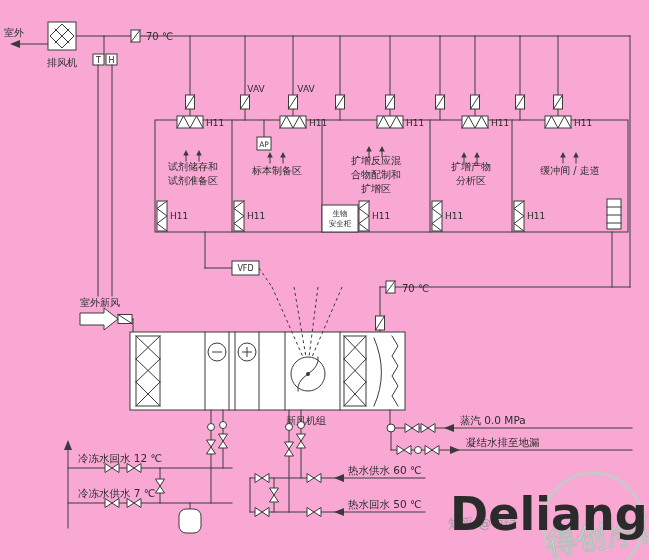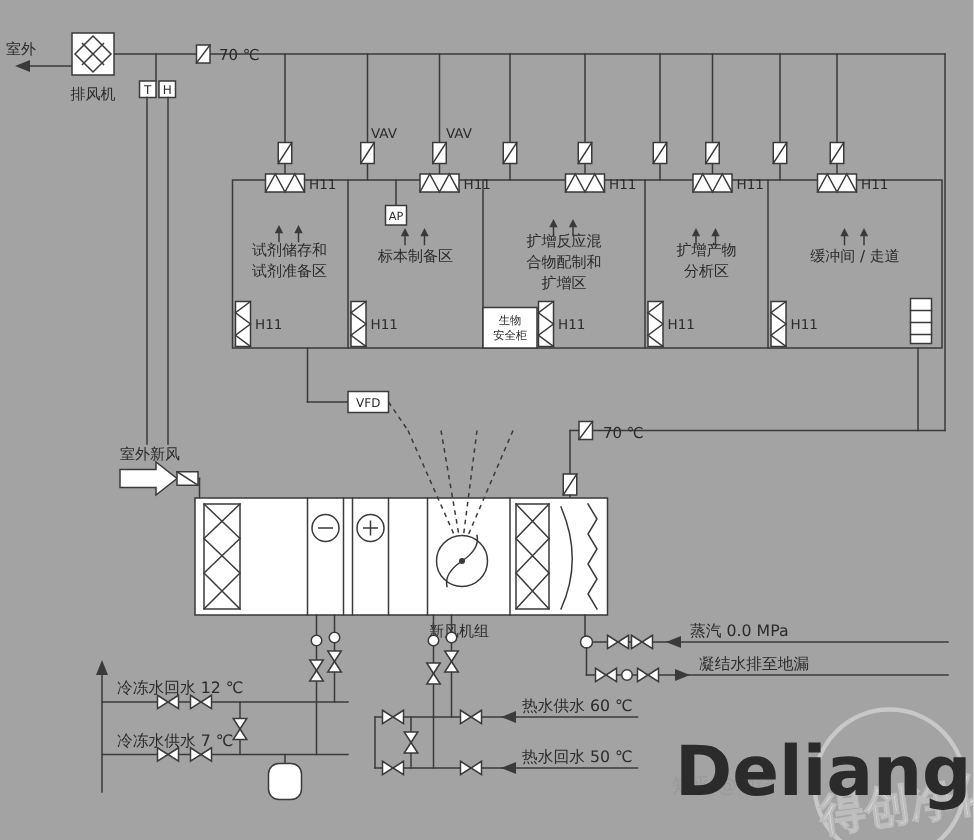--- a/index.html
+++ b/index.html
@@ -1,16 +1,16 @@
 <!DOCTYPE html>
 <html><head>
 <meta charset="utf-8">
 <style>
   html,body{margin:0;padding:0;background:#fff;}
-  .canvas{position:relative;width:649px;height:560px;background:#a3a3a3;overflow:hidden;}
+  .canvas{position:relative;width:649px;height:560px;background:#f9a8d4;overflow:hidden;}
   svg{display:block;}
   .ln{stroke:#3a3a3a;stroke-width:1;fill:none;stroke-linecap:square;}
   .lnf{stroke:#3a3a3a;stroke-width:1;fill:#ffffff;}
   .dsh{stroke:#3a3a3a;stroke-width:1;fill:none;stroke-dasharray:3 3;}
   .solid{fill:#3a3a3a;stroke:none;}
   text{font-family:"DejaVu Sans","Liberation Sans",sans-serif;fill:#2b2b2b;stroke:none;}
   .t7{font-size:7.5px}.t8{font-size:8px}.t9{font-size:9px}.t10{font-size:10px}.t105{font-size:10.5px}.t13{font-size:13px}
   .mid{text-anchor:middle}
   .wm{fill:#9a9a9a}
   .brand{font-size:46px;font-weight:bold;letter-spacing:0;}

